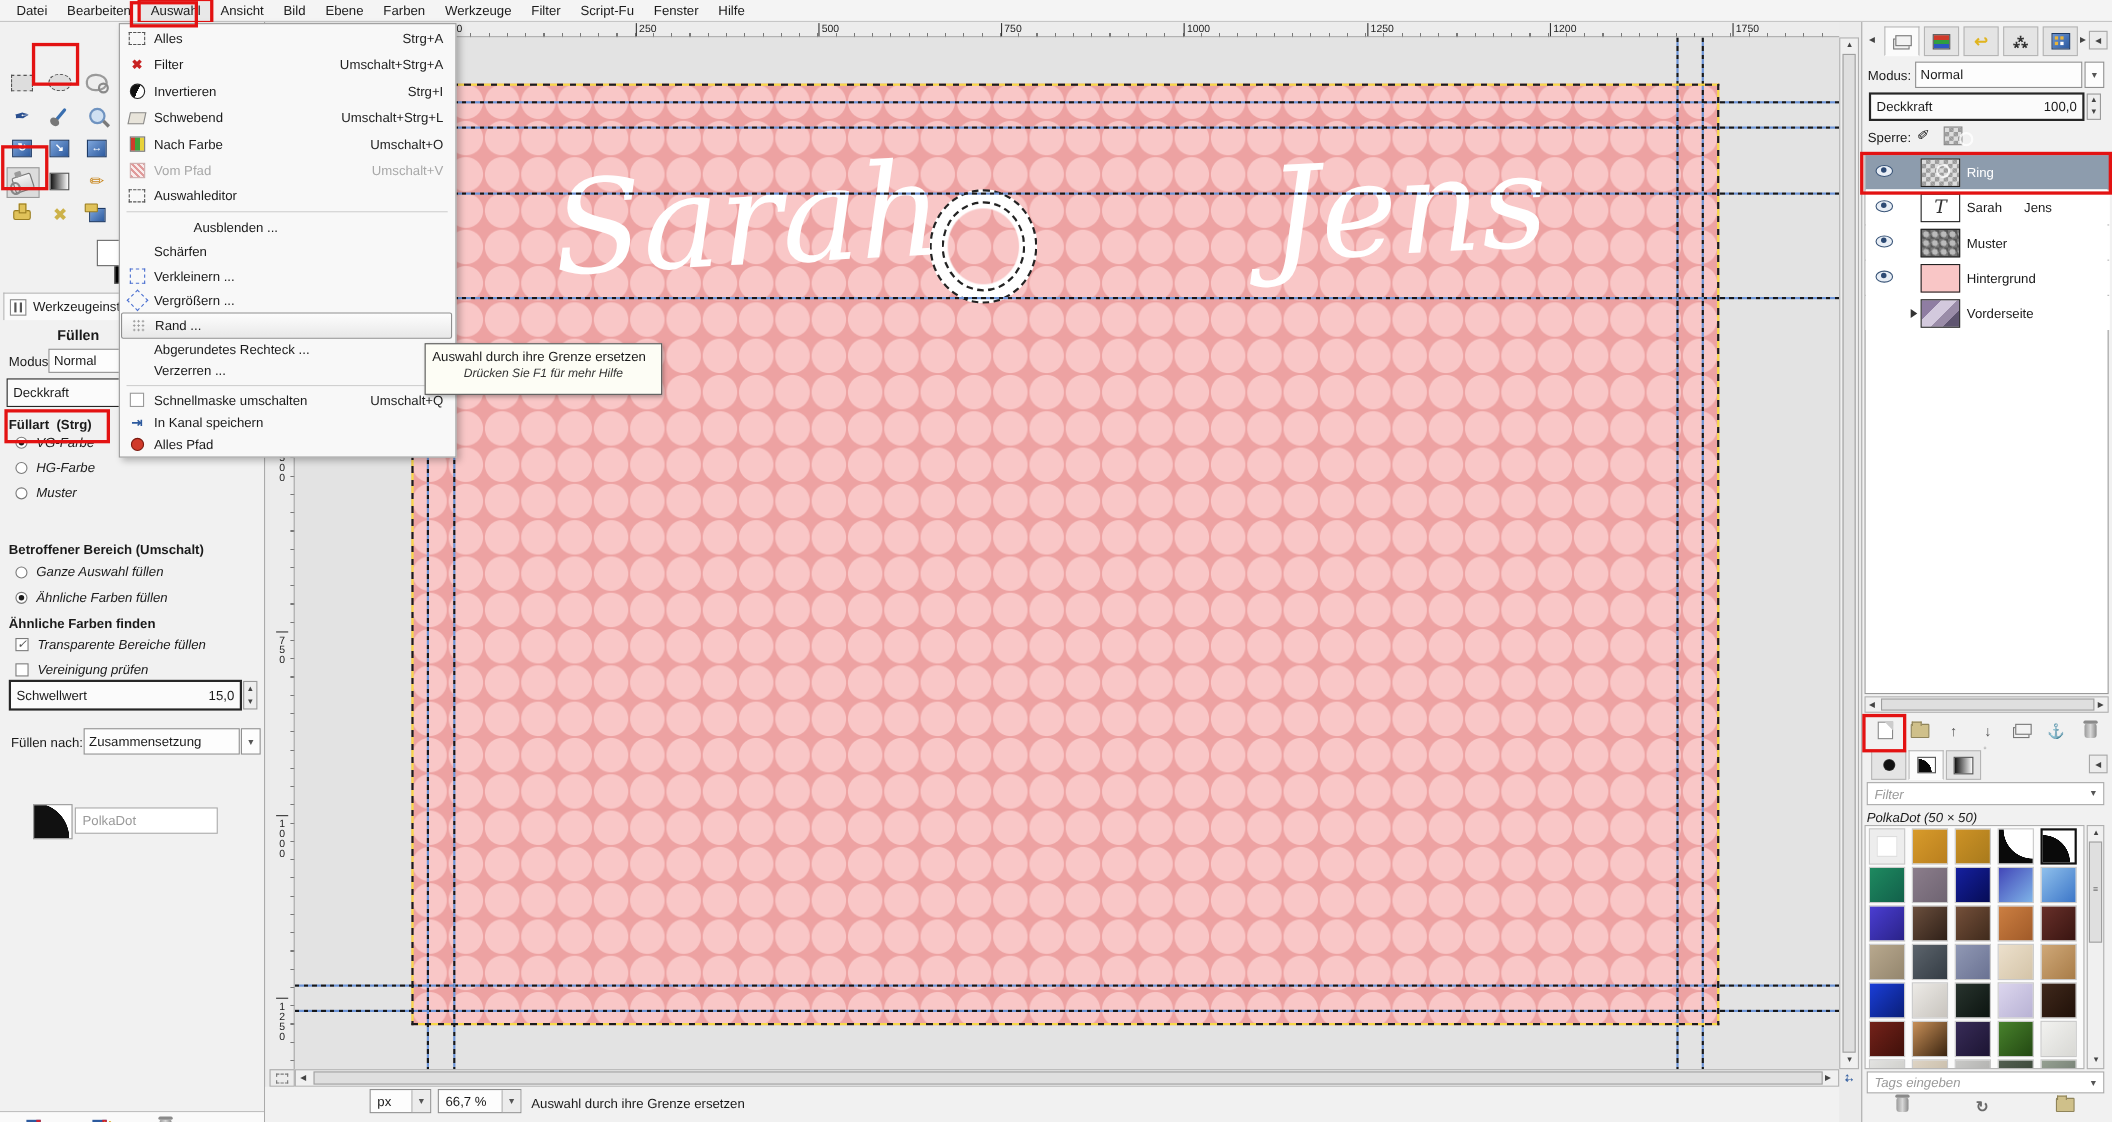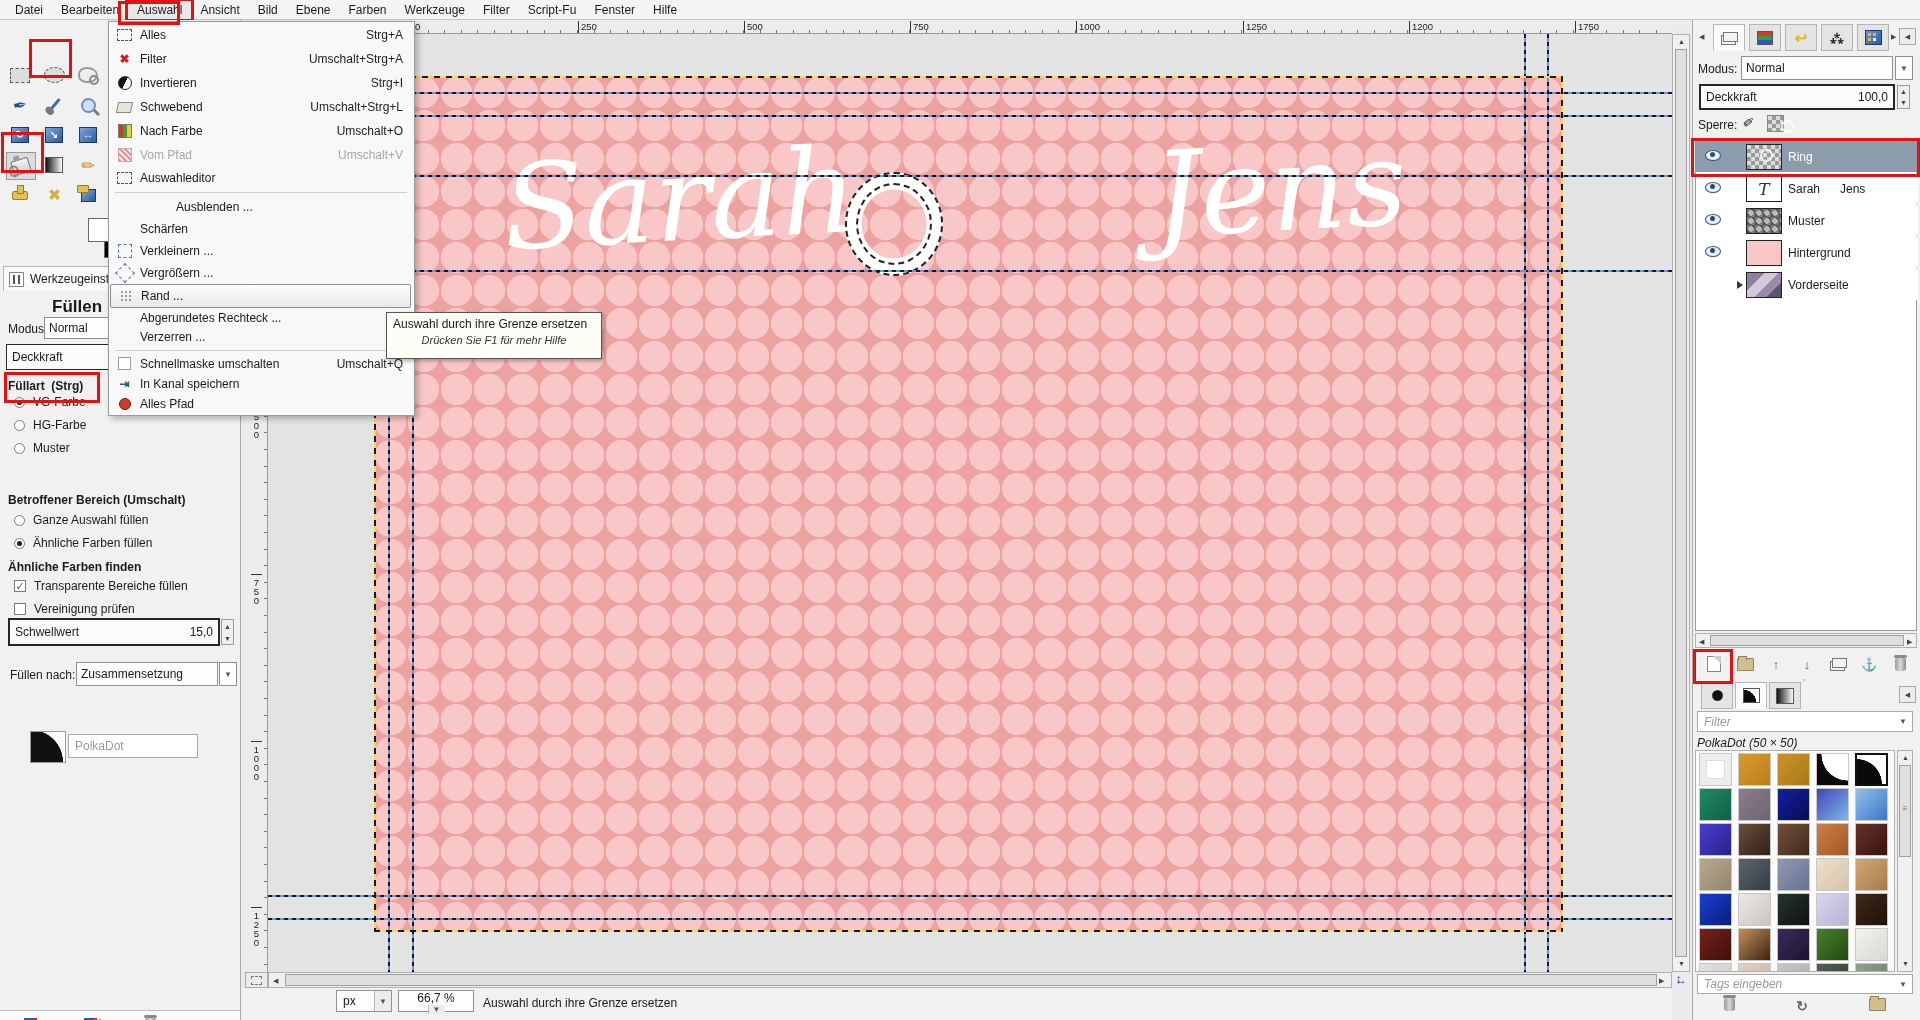--- a/index.html
+++ b/index.html
@@ -49,21 +49,21 @@
   .combo{background:#fdfdfd;border:1px solid #8f8f8f;display:flex;align-items:center;justify-content:space-between;
          padding:0 4px;box-sizing:border-box;}
   .combo .arr{color:#555;font-size:8px;}
   .spinslider{background:#fbfbfb;border:2px solid #262626;display:flex;align-items:center;justify-content:space-between;
               padding:0 5px;box-sizing:border-box;}
   .spinbtns{display:flex;flex-direction:column;font-size:7px;line-height:7px;color:#444;border:1px solid #9a9a9a;background:#eee;padding:0 2px;}
   .radio{width:11px;height:11px;border:1px solid #7a7a7a;border-radius:50%;background:#fff;display:inline-block;box-sizing:border-box;}
   .radio.sel::after{content:"";display:block;width:5px;height:5px;margin:2px;background:#1a1a1a;border-radius:50%;}
   .check{width:12px;height:12px;border:1px solid #7a7a7a;background:#fff;display:inline-block;box-sizing:border-box;
          font-size:11px;line-height:11px;text-align:center;color:#555;}
-  .optrow{position:absolute;display:flex;align-items:center;gap:8px;}
+  .optrow{position:absolute;display:flex;align-items:center;gap:8px;font-style:italic;}
   #pattern-preview{left:30px;top:440px;width:34px;height:30px;border:1px solid #9a9a9a;
       background:radial-gradient(circle at 0% 100%, #111 0 70%, #fff 71%);}
   #polkadot-field{left:68px;top:443px;width:130px;height:24px;background:#fff;border:1px solid #a8a8a8;color:#9a9a9a;
       display:flex;align-items:center;padding-left:6px;box-sizing:border-box;}
   #lp-bottom{left:0;top:990px;width:240px;height:30px;background:#fafafa;border-top:1px solid #c0c0c0;
       display:flex;align-items:center;justify-content:space-around;}
   .icon-floppy{width:13px;height:13px;background:#2d5a9e;position:relative;display:inline-block;}
   .icon-floppy::after{content:"";position:absolute;left:3px;bottom:0;width:7px;height:6px;background:#fff;}
   .icon-floppy::before{content:"";position:absolute;right:0;top:0;width:4px;height:4px;background:#c23;}
   .icon-restore{color:#d8a50f;position:absolute;font-size:11px;left:8px;top:-3px;font-weight:bold;}
@@ -248,21 +248,21 @@
           <span class="ticon ic-pclone"></span>
         </div>
       </div>
     <div id="fgbg-black" class="abs"></div>
     <div id="fgbg-white" class="abs"></div>
     <div id="to-tab" class="abs">
       <span class="sliders-icon"></span>
       <span>Werkzeugeinstellungen</span>
     </div>
     <div id="tool-options" class="abs">
-      <div class="abs bold" style="left:8px;top:6px;font-size:17px;padding-left:44px;">Füllen</div>
+      <div class="abs bold" style="left:8px;top:6px;font-size:13px;padding-left:44px;">Füllen</div>
       <div class="abs" style="left:8px;top:31px;">Modus:</div>
       <div class="combo abs" style="left:44px;top:26px;width:154px;height:22px;">
         <span>Normal</span>
           <span class="arr">▼</span>
       </div>
       <div class="spinslider abs" style="left:6px;top:53px;width:192px;height:26px;border-width:1px;">
         <span>Deckkraft</span>
       </div>
       <div class="abs bold" style="left: 8px; top: 88px; white-space: pre;">Füllart  (Strg)</div>
       <div id="fill-opts">
@@ -389,21 +389,21 @@
   <div id="nav-btn" class="abs">
     <span>↔</span>
       <span style="transform:rotate(90deg);">↔</span>
   </div>
 
   <div id="statusrow" class="abs">
     <div class="statuscombo" style="left:95px;top:2px;width:56px;">
       <span class="val">px</span>
         <span class="dd">▼</span>
     </div>
-    <div class="statuscombo" style="left:157px;top:2px;width:76px;flex-direction:column;">
+    <div class="statuscombo" style="left:157px;top:2px;width:76px;">
       <span class="val">66,7 %</span>
         <span class="dd">▼</span>
     </div>
     <div class="abs" style="left:242px;top:8px;">Auswahl durch ihre Grenze ersetzen</div>
   </div>
 
   <div id="right-panel" class="abs">
     <span class="sarrow" style="left:6px;top:12px;">◀</span>
     <div class="dock-tab active" style="left:20px;top:4px;">
         <span class="ic-layers"></span>

